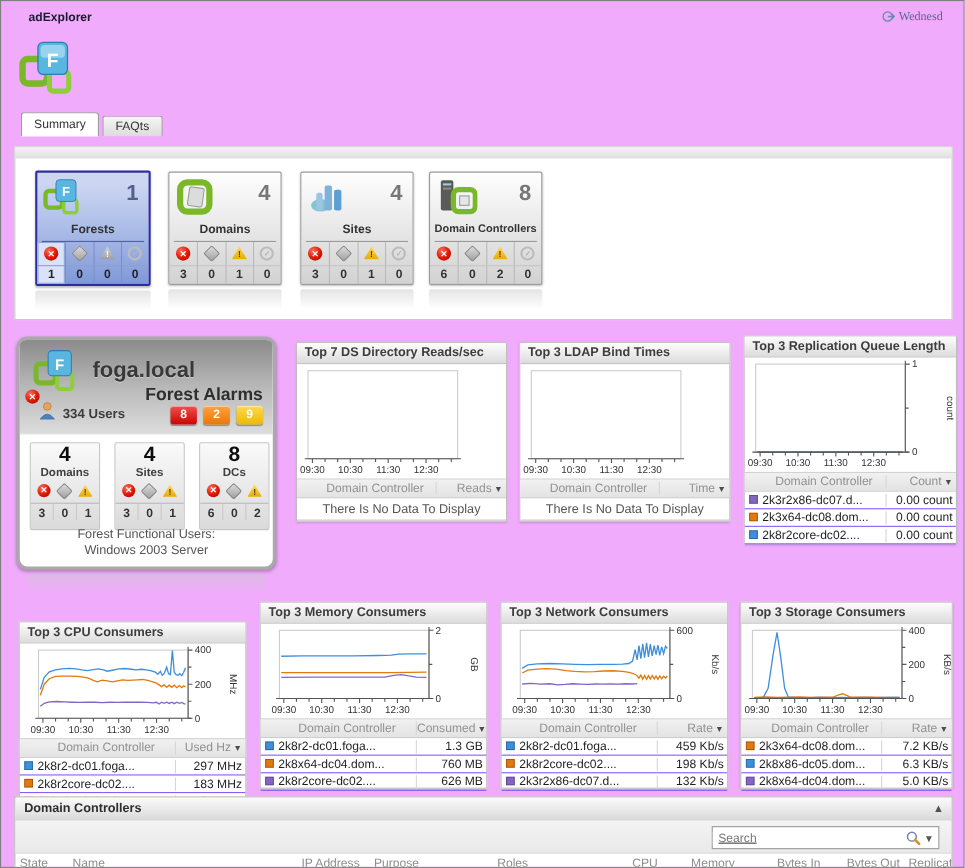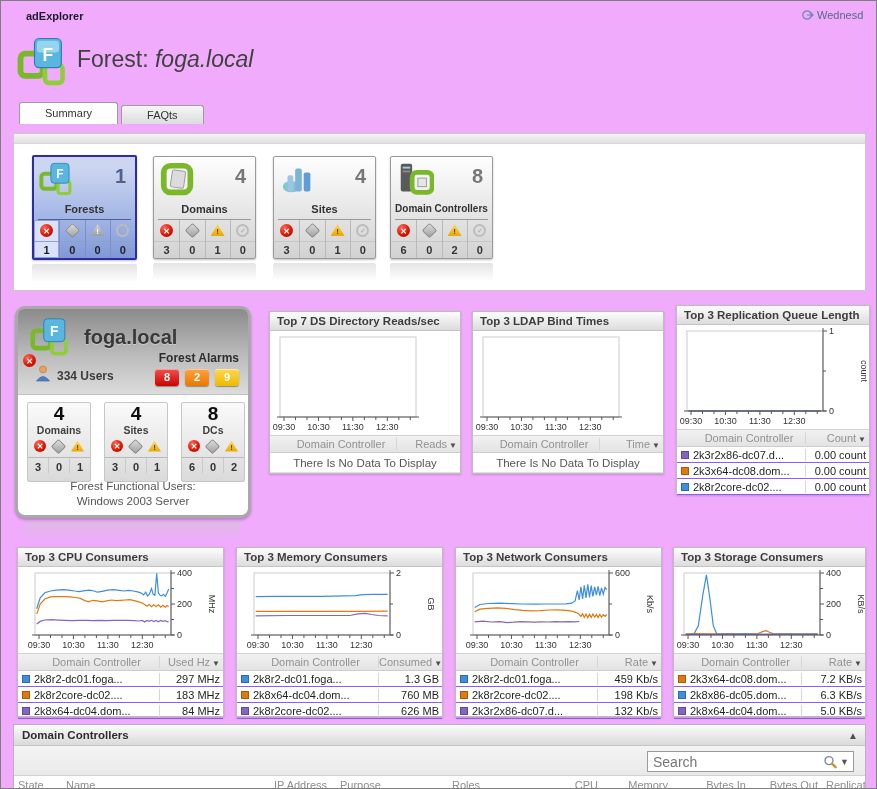--- a/index.html
+++ b/index.html
@@ -4,31 +4,31 @@
 <style>
   * { box-sizing: border-box; margin: 0; padding: 0; }
   html,body { background:#fff; }
   body { font-family:"Liberation Sans", sans-serif; }
   .window { position:relative; width:877px; height:789px; border:1px solid #7e7e7e;
             background:#f0abfc; overflow:hidden; }
 
   
   .app-title { position:absolute; left:25px; top:9px; font-size:11px; font-weight:bold; color:#1c1c2e; }
   .top-right { position:absolute; left:801px; top:8px; display:flex; align-items:flex-end; gap:3px;
-               color:#55688c; font-size:11px; white-space:nowrap; }
+               color:#55688c; font-size:11px; white-space:nowrap;font-family:Liberation Serif, serif; }
 
   
   .big-icon { position:absolute; left:16px; top:34px; width:56px; height:56px; }
   .page-title { position:absolute; left:76px; top:45px; font-size:23px; color:#404040; }
   .page-title .it { font-style:italic; }
 
   
   .tabs { position:absolute; left:18px; top:98px; display:flex; align-items:flex-end; height:25px; }
   .tab { border:1px solid #9c9c9c; border-bottom:none; border-radius:3px 3px 0 0;
-         padding:0 25px; font-size:11px; color:#333; line-height:18px; height:19px;
+         padding:0 11px; font-size:11px; color:#333; line-height:18px; height:19px;
          background:linear-gradient(#f6f6f6,#dcdcdc); margin-right:3px; cursor:default; }
   .tab.active { background:#fff; height:22px; line-height:21px; z-index:2; }
 
   
   .tile-strip { position:absolute; left:12px; top:132px; width:853px; height:158px;
                 border:1px solid #c9c9c9; background:#fff; }
   .strip-band { height:10px; background:linear-gradient(#f3f3f3,#e1e1e1); border-bottom:1px solid #d8d8d8; }
   .tile { position:absolute; top:22px; width:103px; height:103px; border:1px solid #9a9a9a; border-radius:2px;
           background:linear-gradient(#fefefe,#d2d2d2); box-shadow:0 1px 2px rgba(0,0,0,.25); cursor:pointer; }
   .tile.sel { border:2px solid #2d2da0; width:105px; height:105px; top:21px;
@@ -75,21 +75,21 @@
   .fcard { position:absolute; left:14px; top:305px; width:236px; height:212px; border:3px solid #a9a9a9;
            border-radius:10px; background:#fff; box-shadow:inset 0 0 0 1px #fff, 0 2px 3px rgba(0,0,0,.25); }
   .fc-head { height:86px; border-radius:6px 6px 0 0; position:relative;
            background:linear-gradient(#8b8b8b,#bcbcbc 55%,#dcdcdc); border-bottom:1px solid #c2c2c2; }
   .fc-icon { position:absolute; left:12px; top:7px; width:44px; height:44px; }
   .fc-badge { position:absolute; left:5px; top:45px; }
   .fc-name { position:absolute; left:66px; top:17px; font-size:20px; font-weight:bold; color:#383838;
            text-shadow:0 1px 0 rgba(255,255,255,.35); }
   .fc-user-ic { position:absolute; left:17px; top:56px; width:16px; height:17px; }
   .fc-users { position:absolute; left:39px; top:60px; font-size:12px; font-weight:bold; color:#3c3c3c; }
-  .fc-alarm-label { position:absolute; right:9px; top:42px; font-size:12px; font-weight:bold; color:#2e2e2e;padding-left:14px; }
+  .fc-alarm-label { position:absolute; right:9px; top:42px; font-size:16px; font-weight:bold; color:#2e2e2e;padding-left:14px; }
   .fc-badges { position:absolute; right:9px; top:60px; display:flex; gap:6px; }
   .badge { min-width:24px; height:17px; border-radius:3px; color:#fff; font-weight:bold; font-size:11px;
            text-align:center; line-height:17px; padding:0 3px;
            box-shadow:inset 0 1px 0 rgba(255,255,255,.45), 0 1px 1px rgba(0,0,0,.35); }
   .badge.f { background:linear-gradient(#f3504e,#cb0400); }
   .badge.c { background:linear-gradient(#ffa143,#ea7800); }
   .badge.w { background:linear-gradient(#ffd84f,#edb900); }
   .fc-body { position:relative; height:120px; }
   .sub { position:absolute; top:7px; width:64px; height:80px; border:1px solid #c6c6c6; border-radius:2px;
          background:linear-gradient(#fafafa,#dadada); text-align:center; }
@@ -125,22 +125,22 @@
   
   .dc { position:absolute; left:12px; top:723px; width:853px; height:66px; border:1px solid #b5b5b5;
         border-bottom:none; background:#fff; overflow:hidden; }
   .dc-head { height:21px; line-height:21px; background:linear-gradient(#fbfbfb,#dadada);
              border-bottom:1px solid #c6c6c6; font-weight:bold; font-size:11.5px; color:#2e2e2e;
              padding-left:8px; position:relative; }
   .dc-collapse { position:absolute; right:7px; top:0; font-size:10px; color:#4f4f4f; cursor:pointer; }
   .dc-toolbar { height:30px; background:linear-gradient(#f4f4f4,#e9e9e9); border-bottom:1px solid #d2d2d2; position:relative; }
   .search { position:absolute; right:11px; top:5px; width:207px; height:21px; border:1px solid #9a9a9a;
             background:#fff; display:flex; align-items:center; }
-  .search input { border:none; outline:none; flex:1; min-width:0; font-size:14px; color:#444; padding:0 5px;
-            font-family:"Liberation Sans", sans-serif; }
+  .search input { border:none; outline:none; flex:1; min-width:0; font-size:11px; color:#444; padding:0 5px;
+            font-family:"Liberation Sans", sans-serif;text-decoration:underline; }
   .search input::placeholder { color:#777; }
   .search .mag { width:14px; height:14px; flex:none; cursor:pointer; }
   .search .caret { font-size:9px; color:#555; margin:0 4px 0 3px; cursor:pointer; }
   .dc-thead { display:flex; font-size:11px; color:#8d8d8d; padding-top:3px; }
   .dc-thead span { flex:none; overflow:hidden; white-space:nowrap; padding:0 4px; }
   .dc-thead .ra { text-align:right; }
 </style>
 </head>
 <body>
 
@@ -155,21 +155,20 @@
     <span>Wednesd</span>
   </span>
 
   <svg class="big-icon" viewBox="0 0 48 48">
     <rect x="3" y="16" width="19" height="19" rx="4" fill="none" stroke="#7ab829" stroke-width="5"></rect>
     <rect x="24" y="26" width="15" height="15" rx="3" fill="none" stroke="#8fce3a" stroke-width="4"></rect>
     <rect x="15" y="3" width="23" height="25" rx="4" fill="#59b6df" stroke="#2e7bb5"></rect>
     <rect x="17" y="5" width="19" height="10" rx="3" fill="#a8dcf0" opacity="0.8"></rect>
     <text x="26.5" y="22" font-size="15" font-weight="bold" fill="#fff" text-anchor="middle">F</text>
   </svg>
-  <div class="page-title"><span>Forest:</span>&nbsp;<span class="it">foga.local</span></div>
 
   <div class="tabs">
     <div class="tab active">Summary</div>
     <div class="tab">FAQts</div>
   </div>
 
   <div class="tile-strip">
     <div class="strip-band"></div>
 
     <div class="tile sel" style="left:18px">
@@ -483,21 +482,21 @@
         <span class="c1">2k3x64-dc08.dom...</span>
         <span class="c2">0.00 count</span>
       </div>
     <div class="prow">
         <span class="swc"><i class="sw" style="background: rgb(62, 142, 222);"></i></span>
         <span class="c1">2k8r2core-dc02....</span>
         <span class="c2">0.00 count</span>
       </div>
   </div>
 
-  <div class="panel" style="left:16px;top:546px;width:207px;height:170px">
+  <div class="panel" style="left:16px;top:564px;width:207px;height:170px">
     <div class="p-head">Top 3 CPU Consumers</div>
     <div class="p-chart">
         <svg viewBox="0 0 192 86" width="192" height="86">
           <rect x="10" y="6" width="136" height="62" fill="#ffffff" stroke="#cccccc" stroke-width="1"></rect>
           <polyline points="11.7,41.7 15.2,30.8 19.8,25.8 25.5,24.0 31.2,23.1 38.1,22.6 43.9,23.1 49.6,24.0 54.2,24.6 59.9,23.7 64.5,23.1 69.1,24.0 72.5,25.2 77.1,24.3 82.9,23.1 88.6,22.7 94.4,23.4 98.9,24.0 103.5,23.4 108.1,24.0 112.7,24.9 116.2,26.1 118.5,28.0 120.8,25.2 122.5,28.9 124.2,27.4 126.5,21.5 128.2,27.4 129.9,28.3 131.7,6.3 133.4,26.1 135.1,28.3 136.8,28.9 138.5,27.4 140.3,29.3 142.0,26.1 143.7,22.0" fill="none" stroke="#3e8ede" stroke-width="1.2"></polyline>
           <polyline points="11.7,47.1 15.2,37.0 19.8,32.0 25.5,29.9 31.2,29.6 38.1,29.7 45.0,29.9 50.7,30.5 55.3,31.4 59.9,33.6 63.4,34.8 68.0,33.3 72.5,33.9 77.1,34.8 81.7,33.9 86.3,33.0 90.9,33.6 95.5,33.3 100.1,33.0 104.7,32.7 109.3,33.6 113.9,34.8 117.3,36.1 119.6,37.6 121.9,39.2 124.2,37.6 126.5,39.8 128.8,37.9 131.1,39.8 133.4,37.9 135.7,40.1 138.0,38.2 140.3,40.1 142.0,38.5 143.7,39.6" fill="none" stroke="#e2790f" stroke-width="1.2"></polyline>
           <polyline points="11.7,57.1 15.2,54.4 19.8,53.0 26.6,52.7 33.5,53.1 40.4,53.4 47.3,53.6 54.2,53.3 61.1,53.4 68.0,53.7 74.8,53.4 81.7,53.6 88.6,53.3 95.5,53.4 102.4,53.3 109.3,53.6 113.9,54.0 117.3,53.4 119.6,55.0 121.9,53.4 124.2,54.4 126.5,53.3 128.8,54.5 131.1,53.4 133.4,54.7 135.7,53.4 138.0,54.4 140.3,53.6 142.0,54.7 143.7,55.0" fill="none" stroke="#8465c3" stroke-width="1.2"></polyline>
           <line x1="7" y1="68" x2="149" y2="68" stroke="#555555"></line>
           <line x1="25.493670886075947" y1="68" x2="25.493670886075947" y2="71" stroke="#555555"></line>
           <line x1="36.970464135021096" y1="68" x2="36.970464135021096" y2="71" stroke="#555555"></line>

